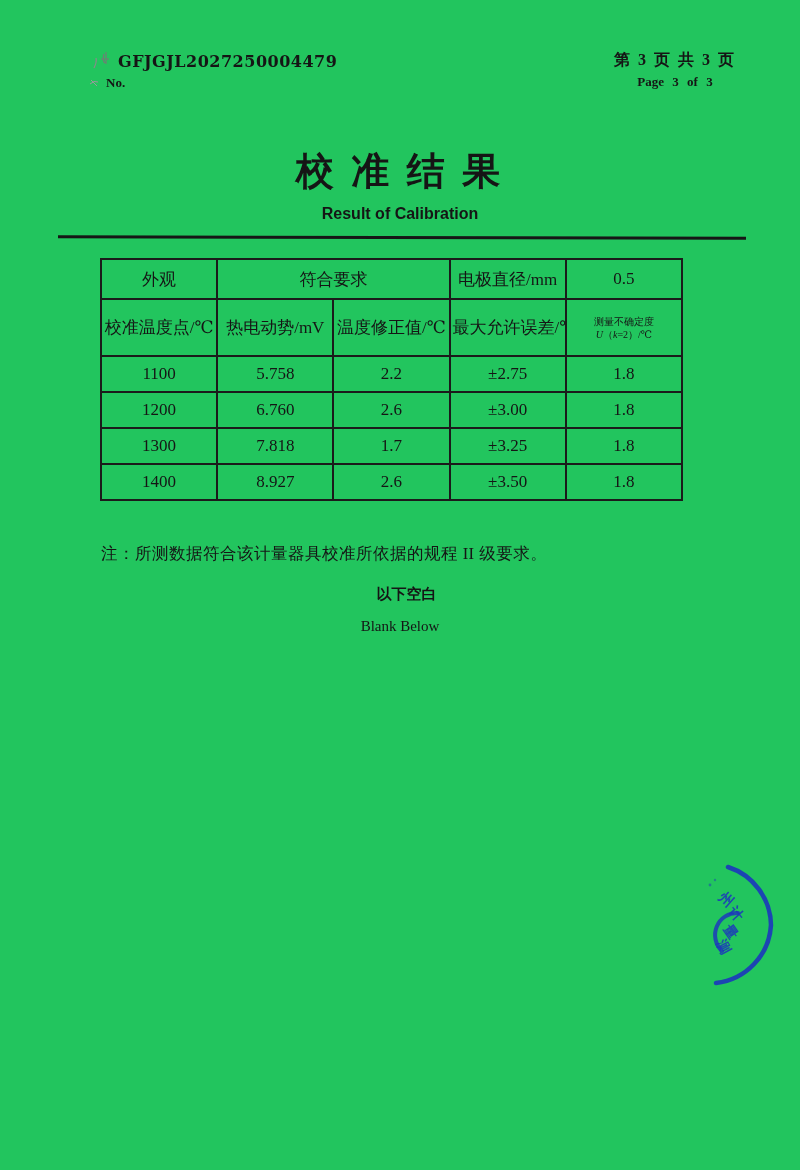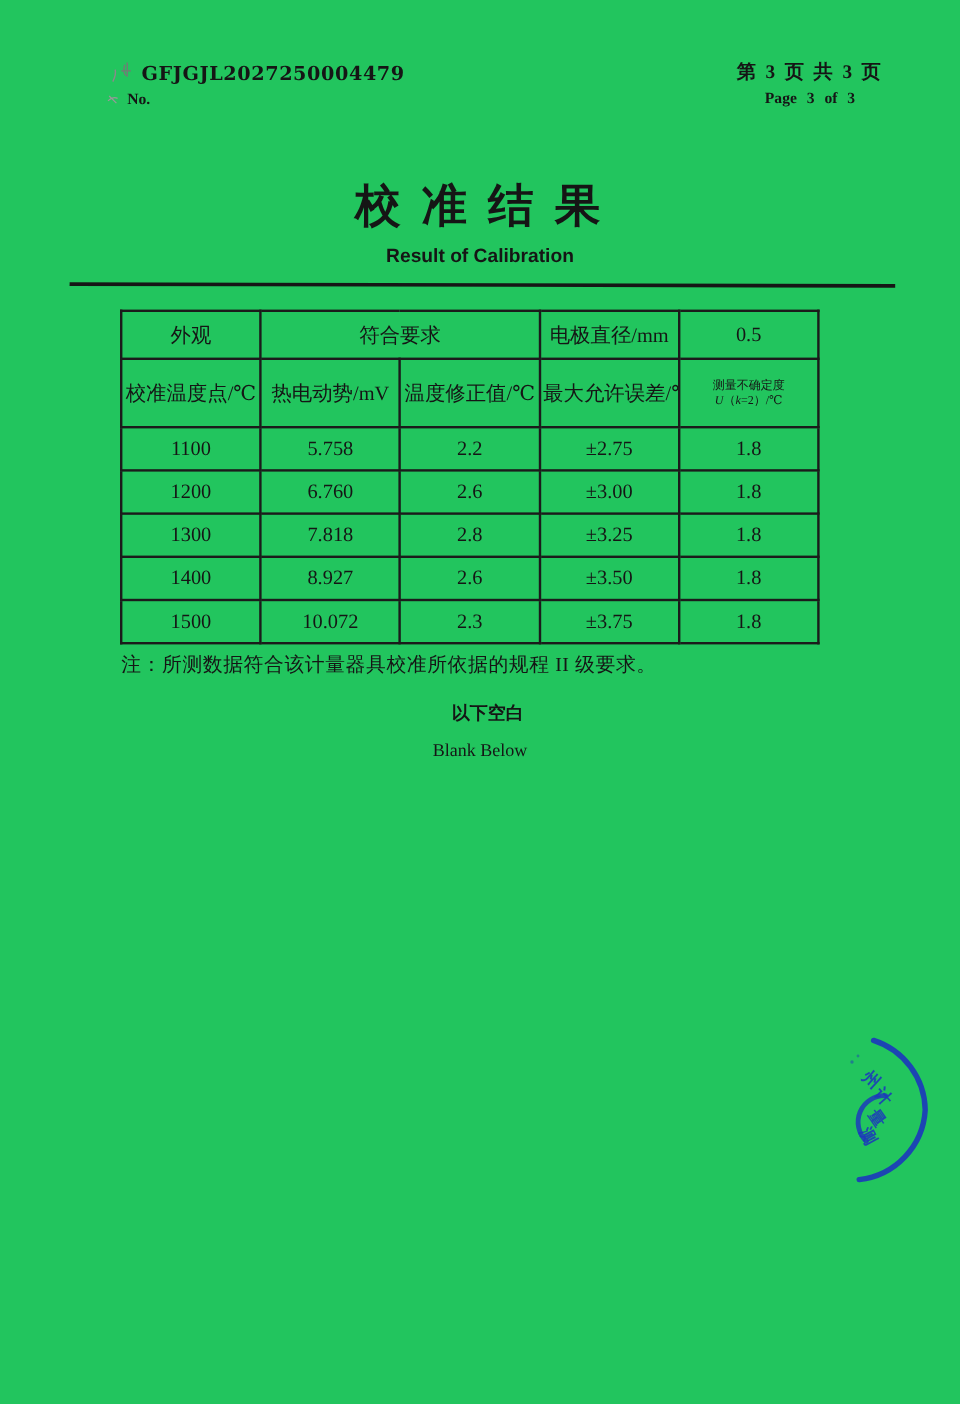--- a/index.html
+++ b/index.html
@@ -113,36 +113,29 @@
     <tr class="r-data">
       <td>1200</td>
       <td>6.760</td>
       <td>2.6</td>
       <td>±3.00</td>
       <td>1.8</td>
     </tr>
     <tr class="r-data">
       <td>1300</td>
       <td>7.818</td>
-      <td>2.8</td>
+      <td>1.7</td>
       <td>±3.25</td>
       <td>1.8</td>
     </tr>
     <tr class="r-data">
       <td>1400</td>
       <td>8.927</td>
       <td>2.6</td>
       <td>±3.50</td>
-      <td>1.8</td>
-    </tr>
-    <tr class="r-data">
-      <td>1500</td>
-      <td>10.072</td>
-      <td>2.3</td>
-      <td>±3.75</td>
       <td>1.8</td>
     </tr>
   </tbody>
     </table>
 
   <div class="note">注：所测数据符合该计量器具校准所依据的规程 II 级要求。</div>
 
   <div class="blank-wrap">
     <div class="blank-cn">以下空白</div>
     <div class="blank-en">Blank Below</div>

